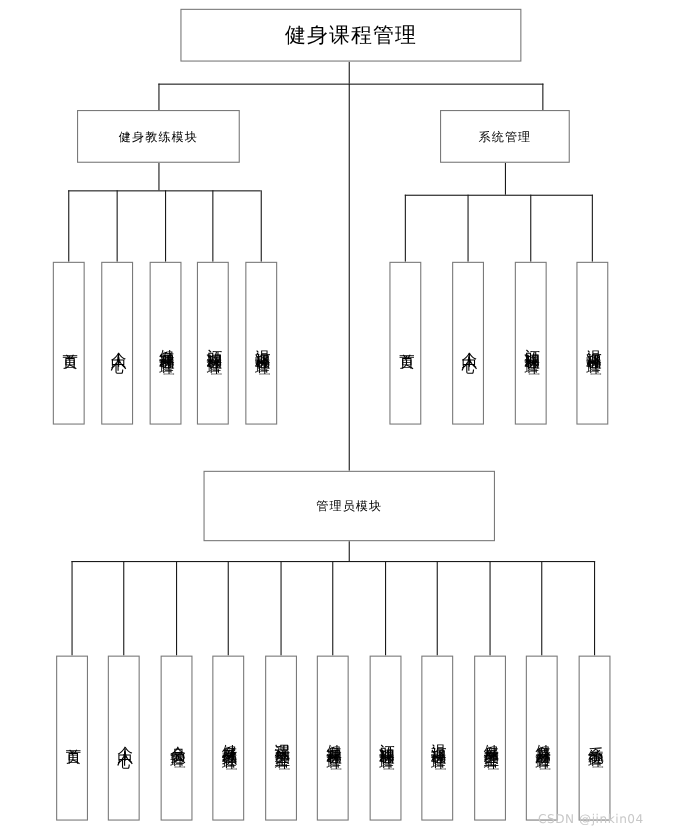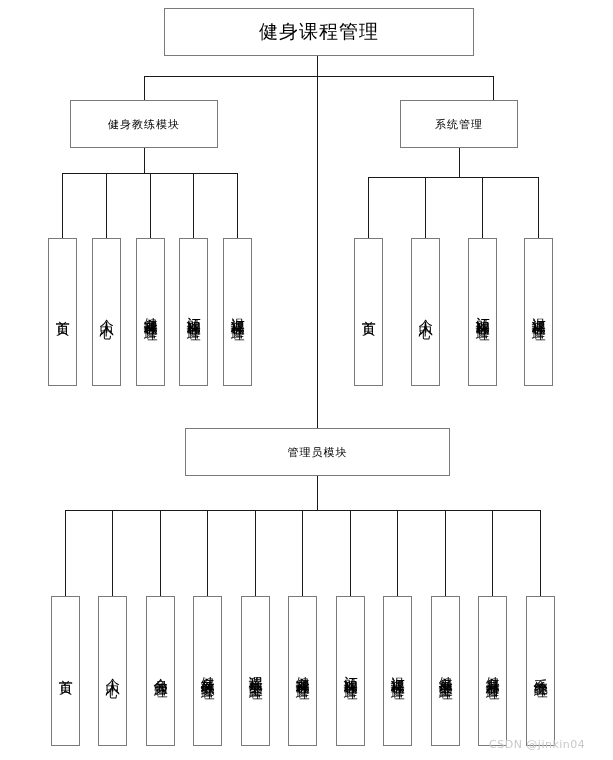--- a/index.html
+++ b/index.html
@@ -126,21 +126,21 @@
   <div class="node node-leaf" style="left:411px; top:238px; width:29px; height:148px;">
     <span class="leaf-text">个人中心</span>
   </div>
   <div class="node node-leaf" style="left:468px; top:238px; width:29px; height:148px;">
     <span class="leaf-text">订购课程管理</span>
   </div>
   <div class="node node-leaf" style="left:524px; top:238px; width:29px; height:148px;">
     <span class="leaf-text">退订课程管理</span>
   </div>
 
-  <div class="node node-mod" style="left:185px; top:428px; width:265px; height:48px;">
+  <div class="node node-mod" style="left:185px; top:428px; width:265px; height:64px;">
     <span>管理员模块</span>
   </div>
   <div class="line vline" style="left:317px; top:476px; width:1px; height:34px;"></div>
   <div class="line hline" style="left:65px; top:510px; width:476px; height:1px;"></div>
 
   <div class="line vline" style="left:65px; top:510px; width:1px; height:86px;"></div>
   <div class="line vline" style="left:112px; top:510px; width:1px; height:86px;"></div>
   <div class="line vline" style="left:160px; top:510px; width:1px; height:86px;"></div>
   <div class="line vline" style="left:207px; top:510px; width:1px; height:86px;"></div>
   <div class="line vline" style="left:255px; top:510px; width:1px; height:86px;"></div>

